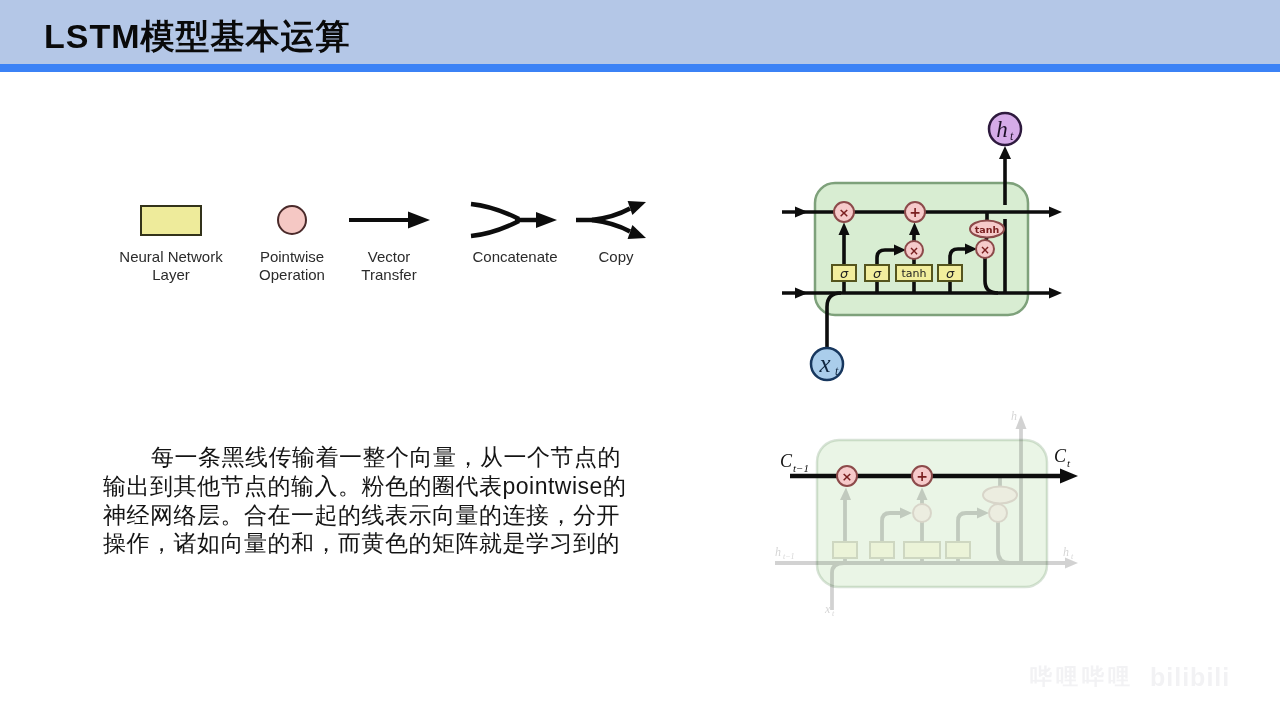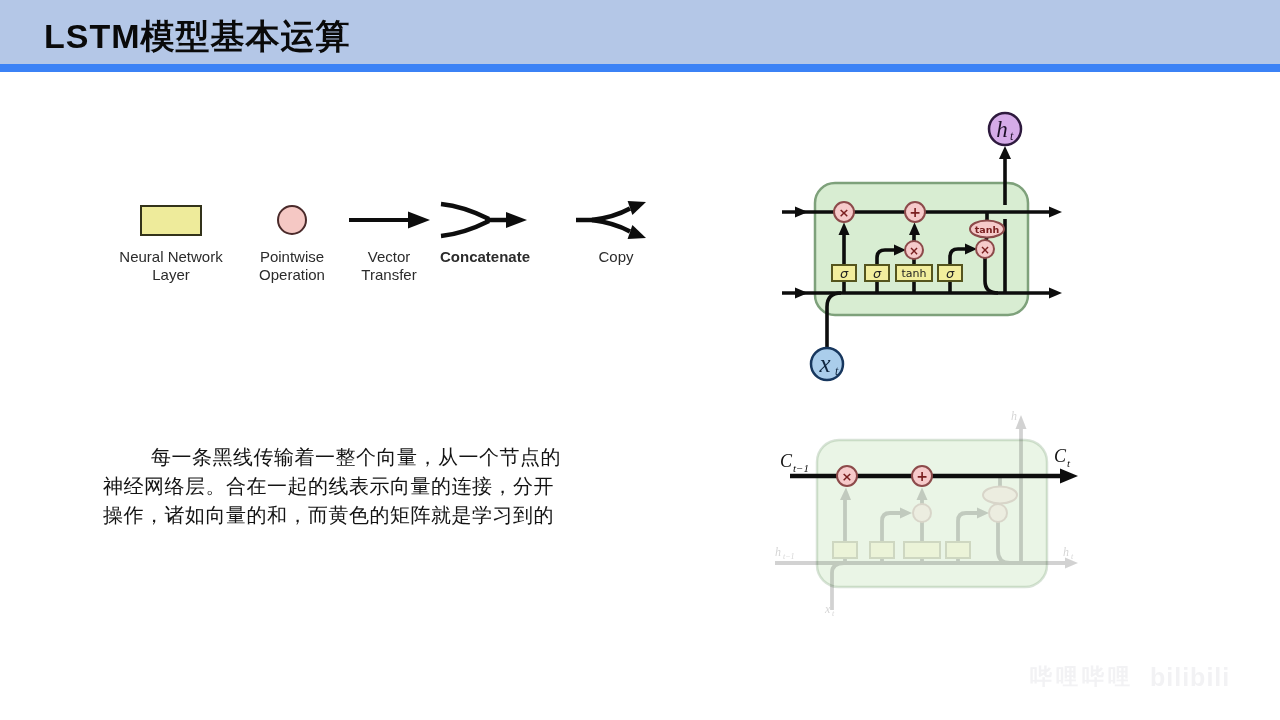--- a/index.html
+++ b/index.html
@@ -19,31 +19,31 @@
     font-size:34px;font-weight:bold;color:#0a0a0a;
     letter-spacing:1px;white-space:nowrap;
   }
   
   .legend-item{position:absolute;top:193px;text-align:center;}
   .legend-item .icon-box{height:54px;display:flex;align-items:center;justify-content:center;}
   .legend-item .lbl{font-size:15px;line-height:16px;color:#2b2b2b;margin-top:2px;}
   .li-nn{left:106px;width:130px;}
   .li-pw{left:237px;width:110px;}
   .li-vt{left:339px;width:100px;}
-  .li-cat{left:425px;width:120px;font-weight:bold;}
+  .li-cat{left:455px;width:120px;}
   .li-copy{left:571px;width:90px;}
   .nn-rect{width:58px;height:27px;background:#eeeb9b;border:2.5px solid #33331a;}
   .pw-circle{width:26px;height:26px;border-radius:50%;background:#f5c8c4;border:2px solid #4a2a2a;}
   
   .lstm-svg{position:absolute;left:770px;top:95px;}
   .cstate-svg{position:absolute;left:770px;top:400px;}
   
   .para{
     position:absolute;left:103px;top:443px;width:560px;
-    font-size:20px;line-height:28.8px;color:#141414;
+    font-size:23px;line-height:28.8px;color:#141414;
     letter-spacing:0.5px;
   }
   .para .line{white-space:nowrap;}
   .para .line.indent{padding-left:48px;}
   
   .watermark{
     position:absolute;left:1030px;top:657px;width:230px;height:40px;
     display:flex;align-items:center;gap:16px;
     color:#f2f2f4;filter:blur(0.6px);
     user-select:none;
@@ -252,20 +252,21 @@
     <text x="152" y="81" text-anchor="middle" font-size="14" font-weight="bold" fill="#7a2020">+</text>
     <text x="10" y="67" class="serifmath" font-size="18" fill="#111">C</text>
     <text x="23" y="72" class="serifmath" font-size="11" fill="#111">t−1</text>
     <text x="284" y="62" class="serifmath" font-size="18" fill="#111">C</text>
     <text x="297" y="67" class="serifmath" font-size="11" fill="#111">t</text>
   </g>
 </svg>
 
 <div class="para">
   <div class="line indent">每一条黑线传输着一整个向量，从一个节点的</div>
+  <div class="line">输出到其他节点的输入。粉色的圈代表pointwise的</div>
   <div class="line">神经网络层。合在一起的线表示向量的连接，分开</div>
   <div class="line">操作，诸如向量的和，而黄色的矩阵就是学习到的</div>
 </div>
 
 <div class="watermark">
   <span class="cn">哔哩哔哩</span>
   <span class="brand">bilibili</span>
 </div>
 
 </body></html>

